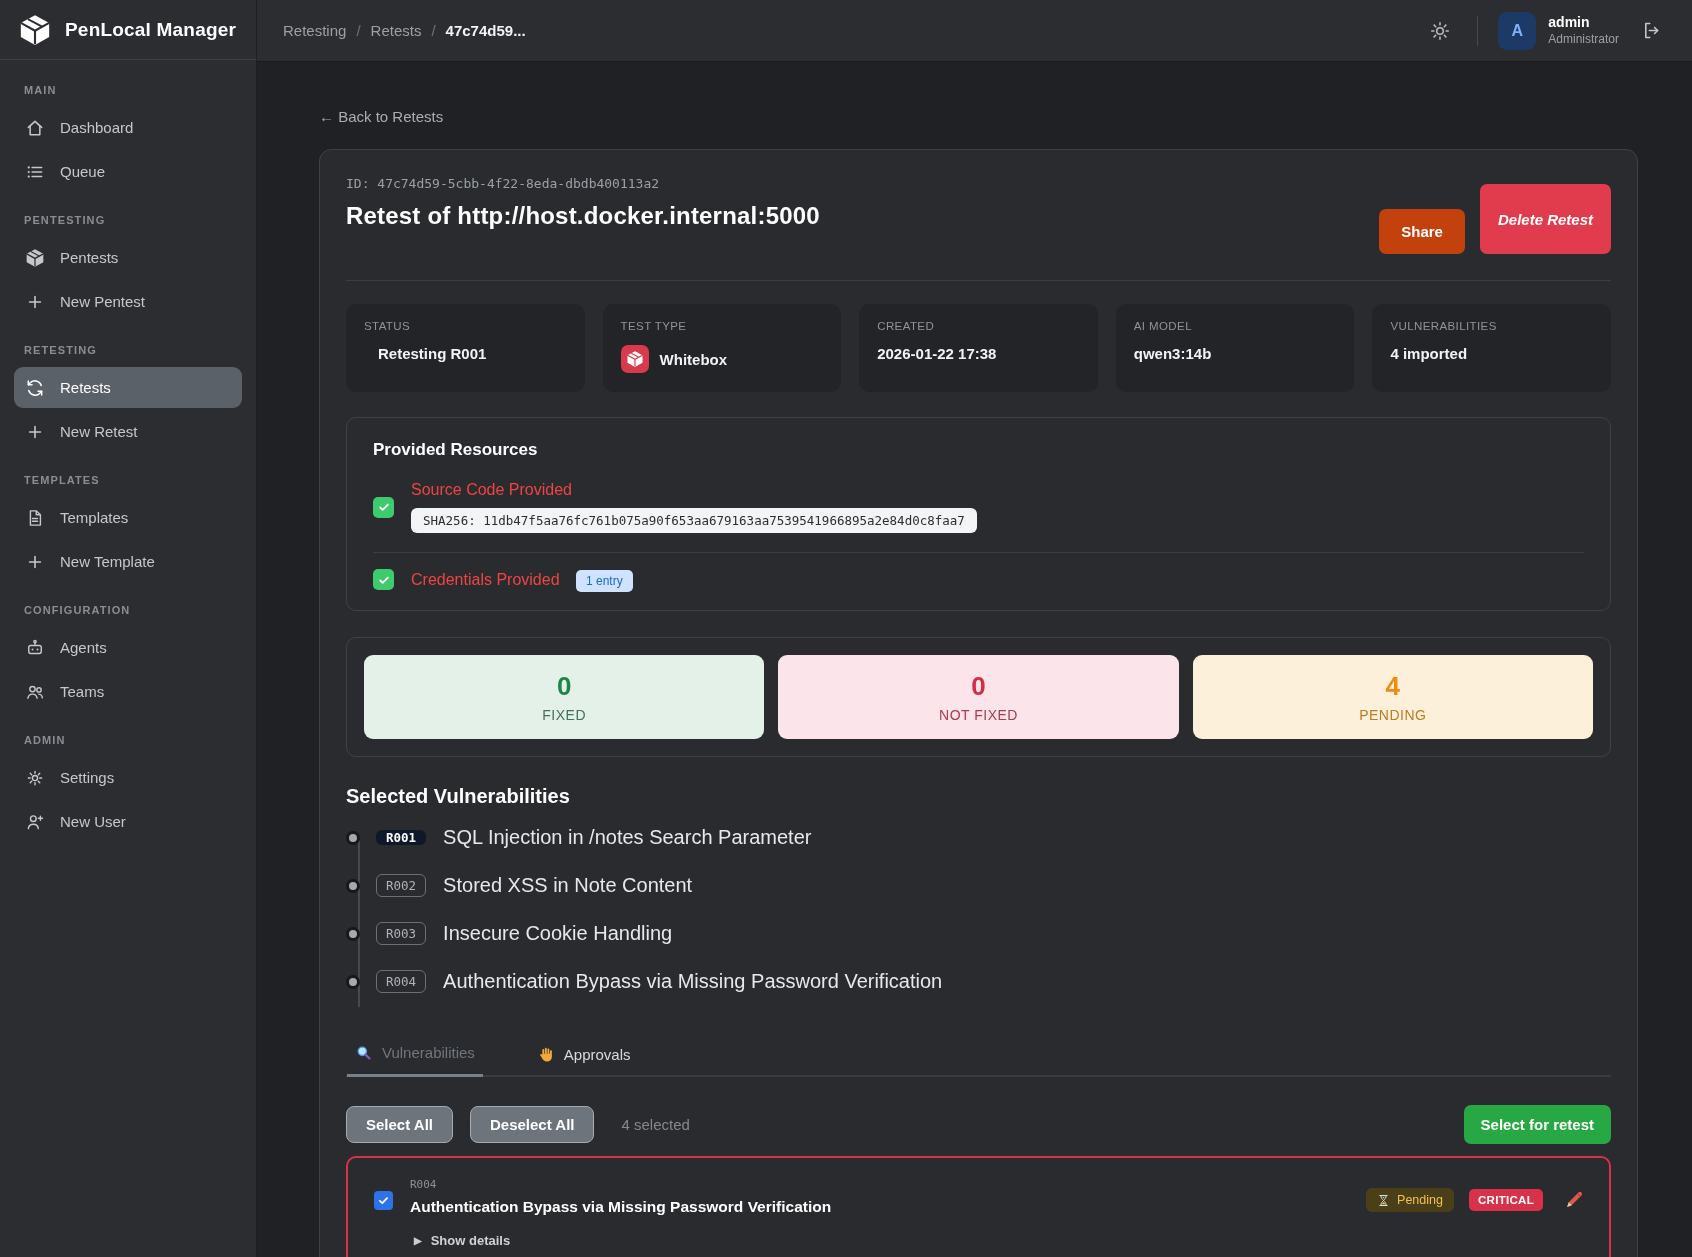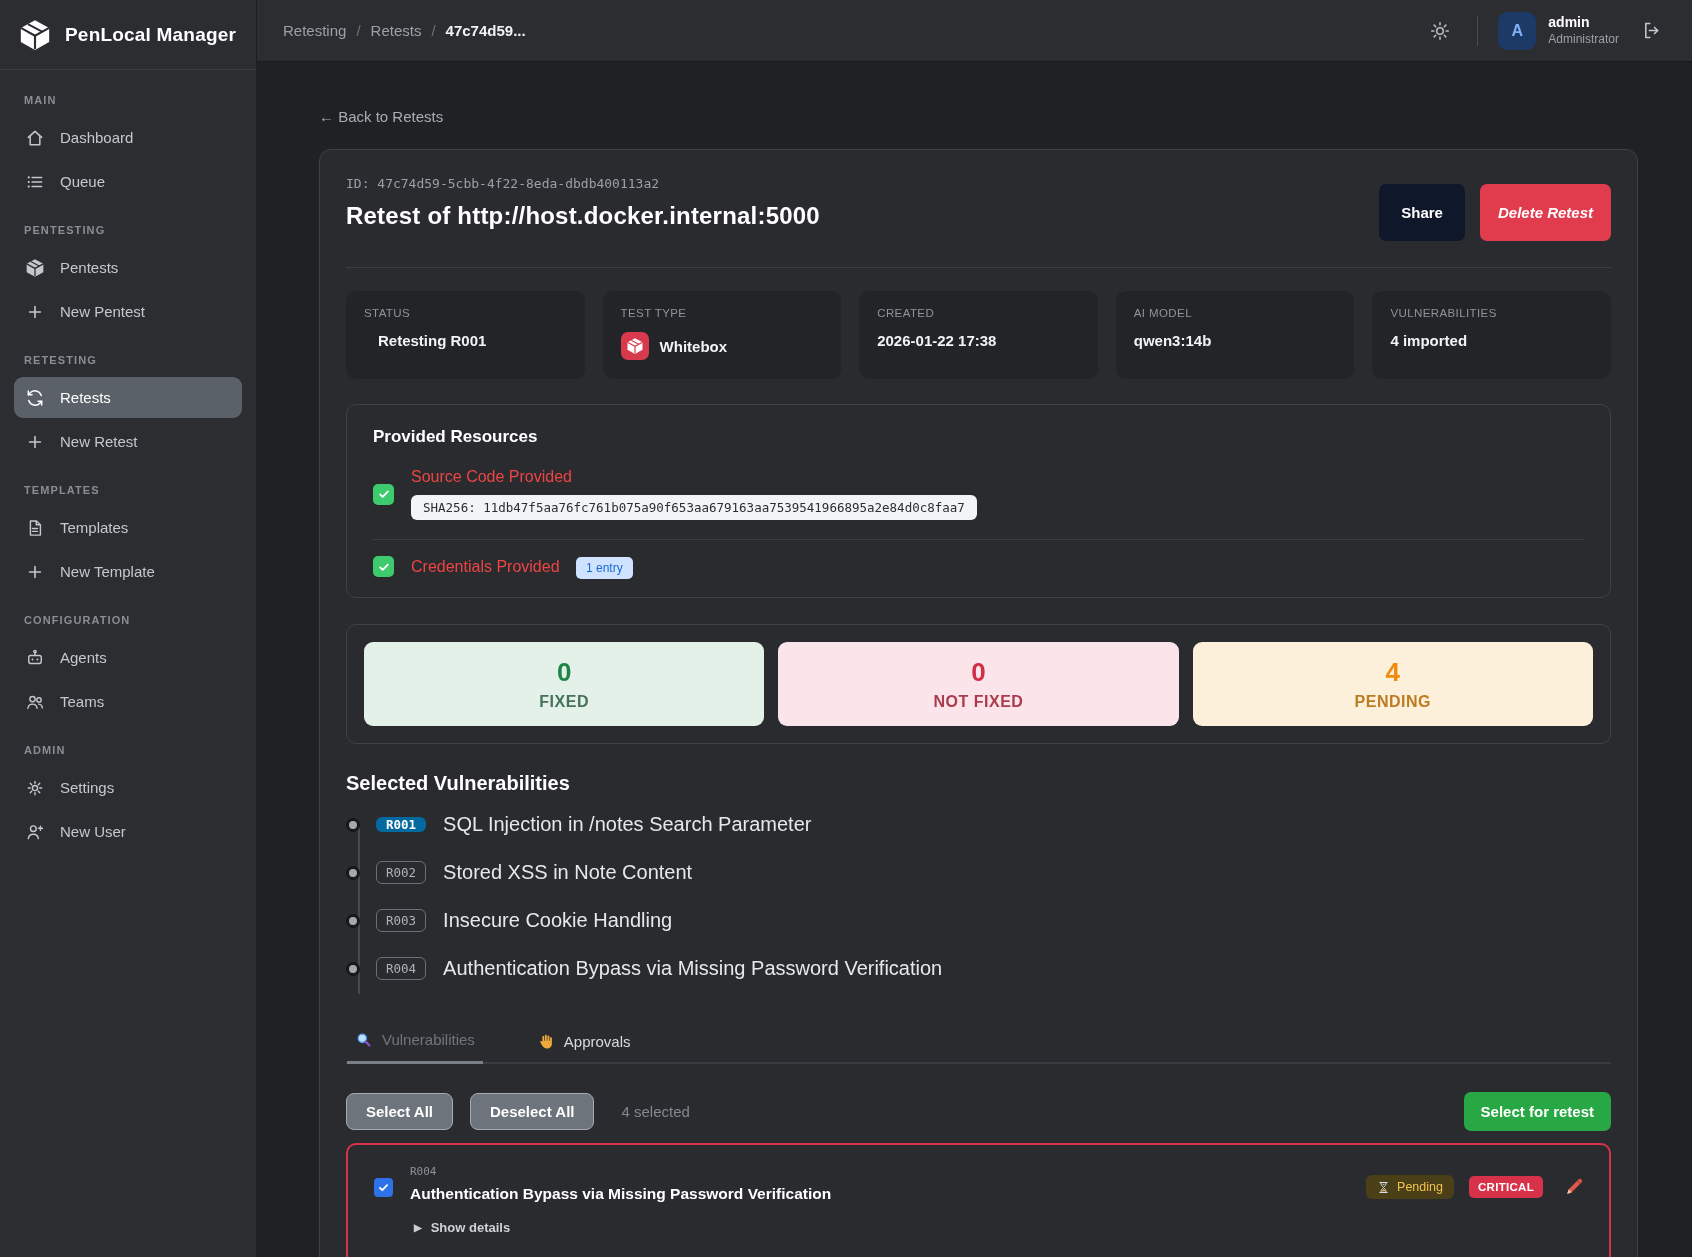--- a/index.html
+++ b/index.html
@@ -4,21 +4,21 @@
 <style>
   * { margin:0; padding:0; box-sizing:border-box; }
   html,body { width:1692px; height:1257px; overflow:hidden; }
   body { font-family:"Liberation Sans", sans-serif; background:#1f2124; color:#e8eaec; }
   svg { display:block; }
 
   .app { display:flex; width:1692px; height:1257px; }
 
   
   .sidebar { width:257px; flex-shrink:0; background:#2b2d31; border-right:1px solid #1d1f22; }
-  .logo-row { height:70px; display:flex; align-items:center; gap:13px; padding:0 18px; border-bottom:1px solid #3a3d41; }
+  .logo-row { height:60px; display:flex; align-items:center; gap:13px; padding:0 18px; border-bottom:1px solid #3a3d41; }
   .logo-title { font-size:19px; font-weight:bold; color:#ffffff; letter-spacing:.2px; white-space:nowrap; }
   .nav { padding:8px 14px; }
   .sec-label { font-size:11px; font-weight:bold; color:#898e94; letter-spacing:1.1px; margin:22px 10px 11px; }
   .sec-label.first { margin-top:16px; }
   .nav-item { display:flex; align-items:center; gap:15px; height:41px; padding:0 11px; border-radius:9px;
               color:#c4c8cd; font-size:15px; cursor:pointer; margin-bottom:3px; }
   .nav-item svg { width:20px; height:20px; flex-shrink:0; }
   .nav-item.active { background:#5b6168; color:#ffffff; }
 
   
@@ -43,21 +43,21 @@
   .content { flex:1; background:#1f2124; padding:46px 54px 0 62px; overflow:hidden; }
   .back-link { display:inline-block; color:#a9aeb4; font-size:15px; text-decoration:none; margin-bottom:24px; cursor:pointer; }
 
   .detail-card { width:1319px; background:#292b2f; border:1px solid #3e4145; border-radius:12px; padding:26px; }
 
   .card-header { display:flex; align-items:flex-start; }
   .retest-id { font-family:"DejaVu Sans Mono", monospace; font-size:13px; color:#9aa0a6; margin-bottom:11px; }
   .retest-title { font-size:24px; font-weight:bold; color:#ffffff; letter-spacing:.2px; }
   .header-actions { margin-left:auto; display:flex; gap:15px; padding-top:8px; }
   .btn { border:none; border-radius:7px; font-family:inherit; font-weight:bold; font-size:15px; color:#fff; cursor:pointer; }
-  .btn-share { background:#0f172a; padding:20px 22px; }
+  .btn-share { background:#c2410c; padding:14px 22px;margin-top:25px; }
   .btn-delete { background:#e13b4e; padding:10px 18px;font-style:italic; }
 
   .header-divider { border:none; border-top:1px solid #3b3e42; margin:26px 0 23px; }
 
   .stats-row { display:flex; gap:18px; }
   .stat-card { flex:1; height:88px; background:#222427; border-radius:10px; padding:16px 18px; }
   .stat-label { font-size:11.5px; color:#8f949a; letter-spacing:.4px; margin-bottom:13px; }
   .stat-value { font-size:15px; font-weight:bold; color:#f2f3f5; display:flex; align-items:center; gap:11px; }
   .stat-value.indent { padding-left:14px; }
   .testtype-icon { width:28px; height:28px; border-radius:7px; background:#d63a4c; display:flex; align-items:center; justify-content:center; flex-shrink:0; }
@@ -69,33 +69,33 @@
   .checkbox { width:21px; height:21px; border-radius:5px; background:#3ecb6d; display:flex; align-items:center; justify-content:center; flex-shrink:0; cursor:pointer; }
   .res-label { font-size:16px; color:#ef4444; }
   .res-stack .res-label { display:block; margin-bottom:9px; }
   .sha-pill { display:inline-block; background:#f3f4f6; color:#2b2e33; font-family:"DejaVu Sans Mono", monospace;
               font-size:12.5px; padding:5px 12px; border-radius:6px; }
   .entry-badge { background:#cfe2ff; color:#1a6ad0; font-size:12px; padding:4px 10px; border-radius:5px; margin-left:12px; }
 
   .summary-box { border:1px solid #3e4145; border-radius:10px; padding:17px; margin-top:26px; display:flex; gap:14px; }
   .sum-card { flex:1; height:84px; border-radius:9px; display:flex; flex-direction:column; align-items:center; justify-content:center; gap:5px; }
   .sum-num { font-size:26px; font-weight:bold; }
-  .sum-label { font-size:16px; font-weight:bold; letter-spacing:.5px; }
+  .sum-label { font-size:14px; font-weight:normal; letter-spacing:.5px; }
   .sum-fixed { background:#e4f1e9; } .sum-fixed .sum-num { color:#1d8547; } .sum-fixed .sum-label { color:#46715a; }
   .sum-notfixed { background:#fbe4ea; } .sum-notfixed .sum-num { color:#d22d44; } .sum-notfixed .sum-label { color:#aa3c4d; }
   .sum-pending { background:#fdf0da; } .sum-pending .sum-num { color:#ef8b0f; } .sum-pending .sum-label { color:#bd7c22; }
 
   .sel-title { font-size:20px; font-weight:bold; color:#ffffff; margin:28px 0 18px; }
   .timeline { position:relative; margin-left:3px; }
   .timeline::before { content:""; position:absolute; left:9px; top:14px; bottom:-14px; width:2px; background:#46494e; }
   .tl-item { display:flex; align-items:center; margin-bottom:25px; position:relative; }
   .tl-dot { width:8px; height:8px; border:4px solid #a4a9b0; border-radius:50%; background:#222427;
             box-shadow:0 0 0 3px #17181a; position:relative; z-index:1; margin-right:19px; flex-shrink:0; }
   .vuln-code { font-family:"DejaVu Sans Mono", monospace; font-size:12.5px; border-radius:6px; margin-right:17px; flex-shrink:0; }
-  .vuln-code.primary { background:#0369a1; color:#ffffff; font-weight:bold; padding:0 10px; }
+  .vuln-code.primary { background:#0f172a; color:#ffffff; font-weight:bold; padding:0 10px; }
   .vuln-code.ghost { border:1px solid #6a7077; color:#aeb3b9; padding:3px 9px; }
   .tl-title { font-size:20px; color:#e6e8ea; }
 
   .tabs-row { display:flex; gap:46px; margin-top:42px; border-bottom:2px solid #393c41; padding:0 1px; }
   .tab { display:flex; align-items:center; gap:10px; font-size:15px; padding:9px 8px 13px; margin-bottom:-2px; cursor:pointer; }
   .tab.active { color:#70767d; border-bottom:3px solid #79808a; }
   .tab.inactive { color:#d8dadd; }
 
   .toolbar { display:flex; align-items:center; margin-top:28px; }
   .btn-gray { background:#6d747c; border:1px solid #a5abb3; border-radius:8px; color:#fff; font-weight:bold;

